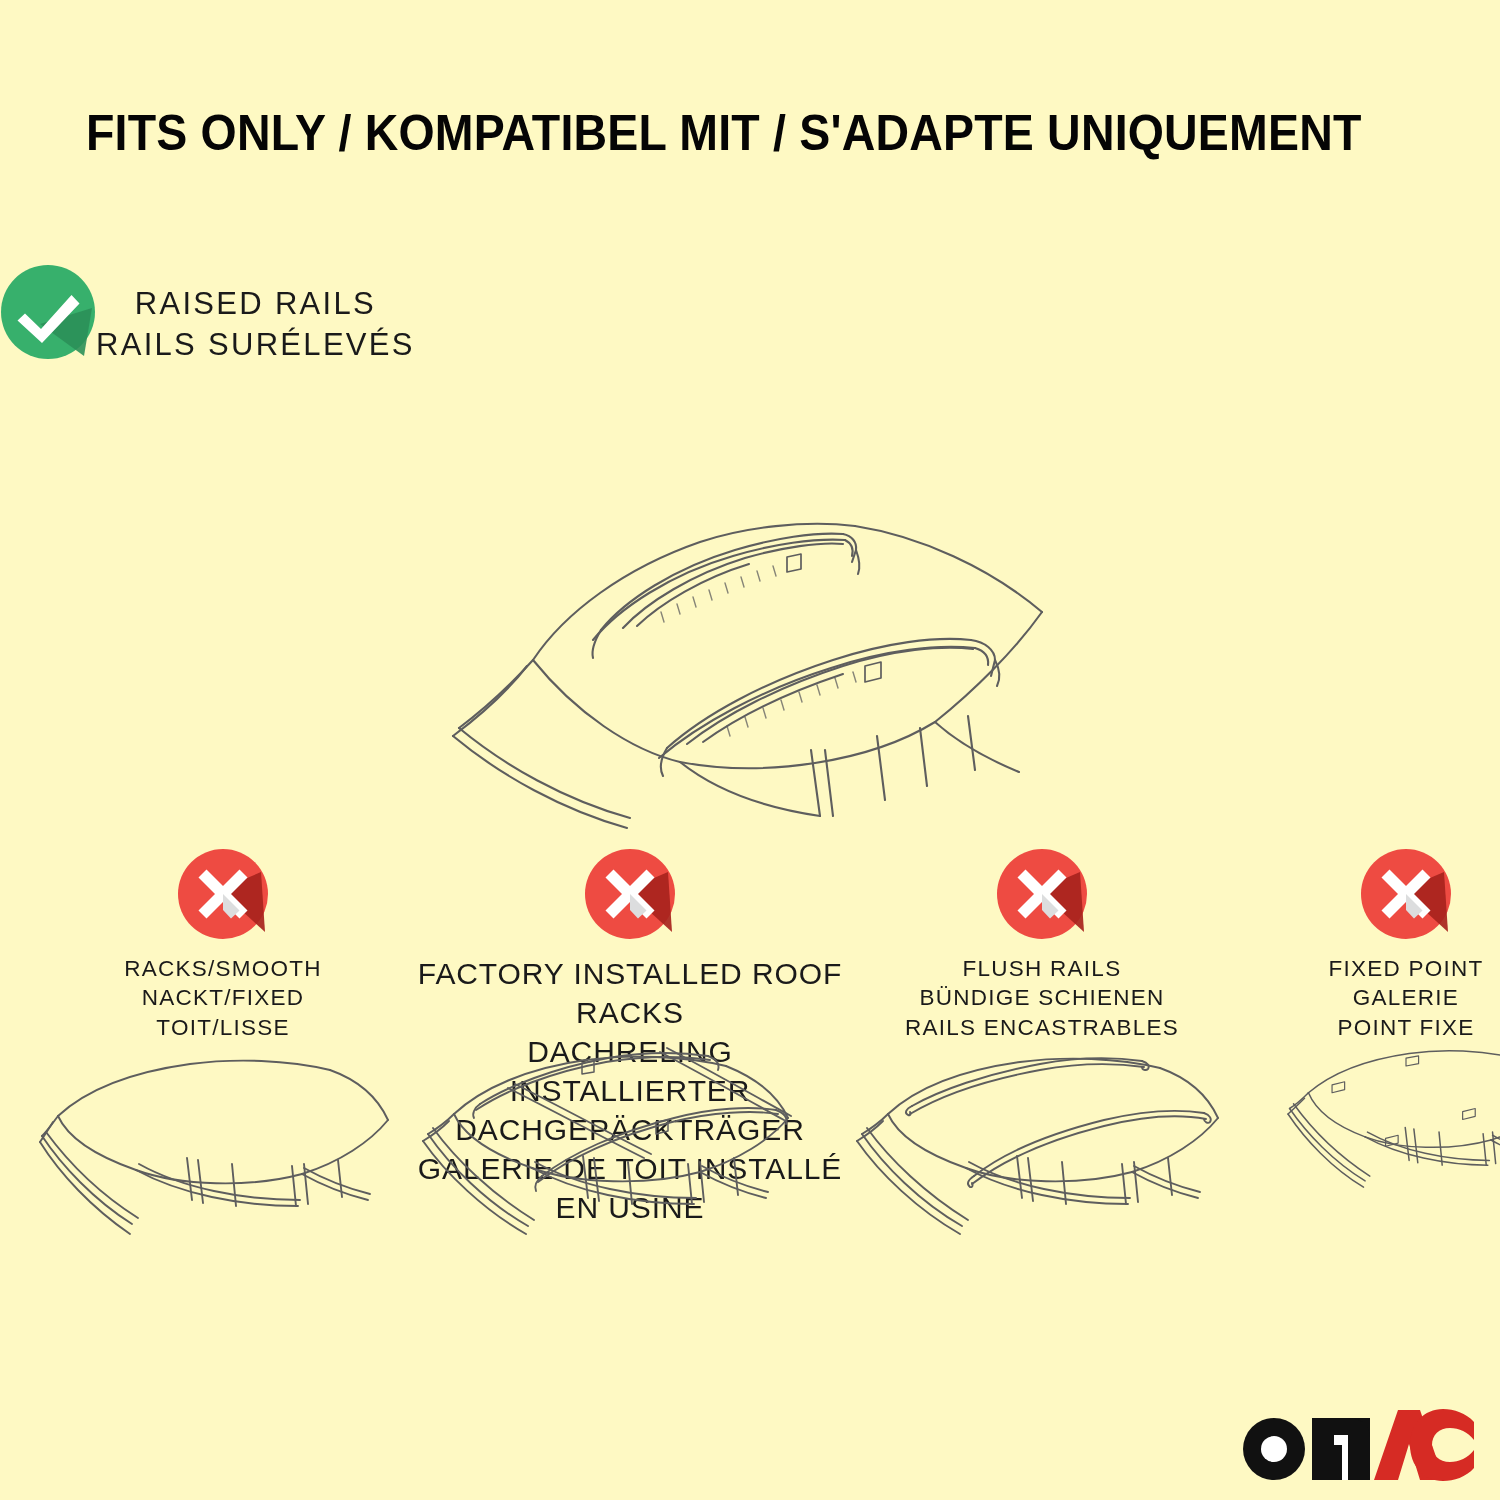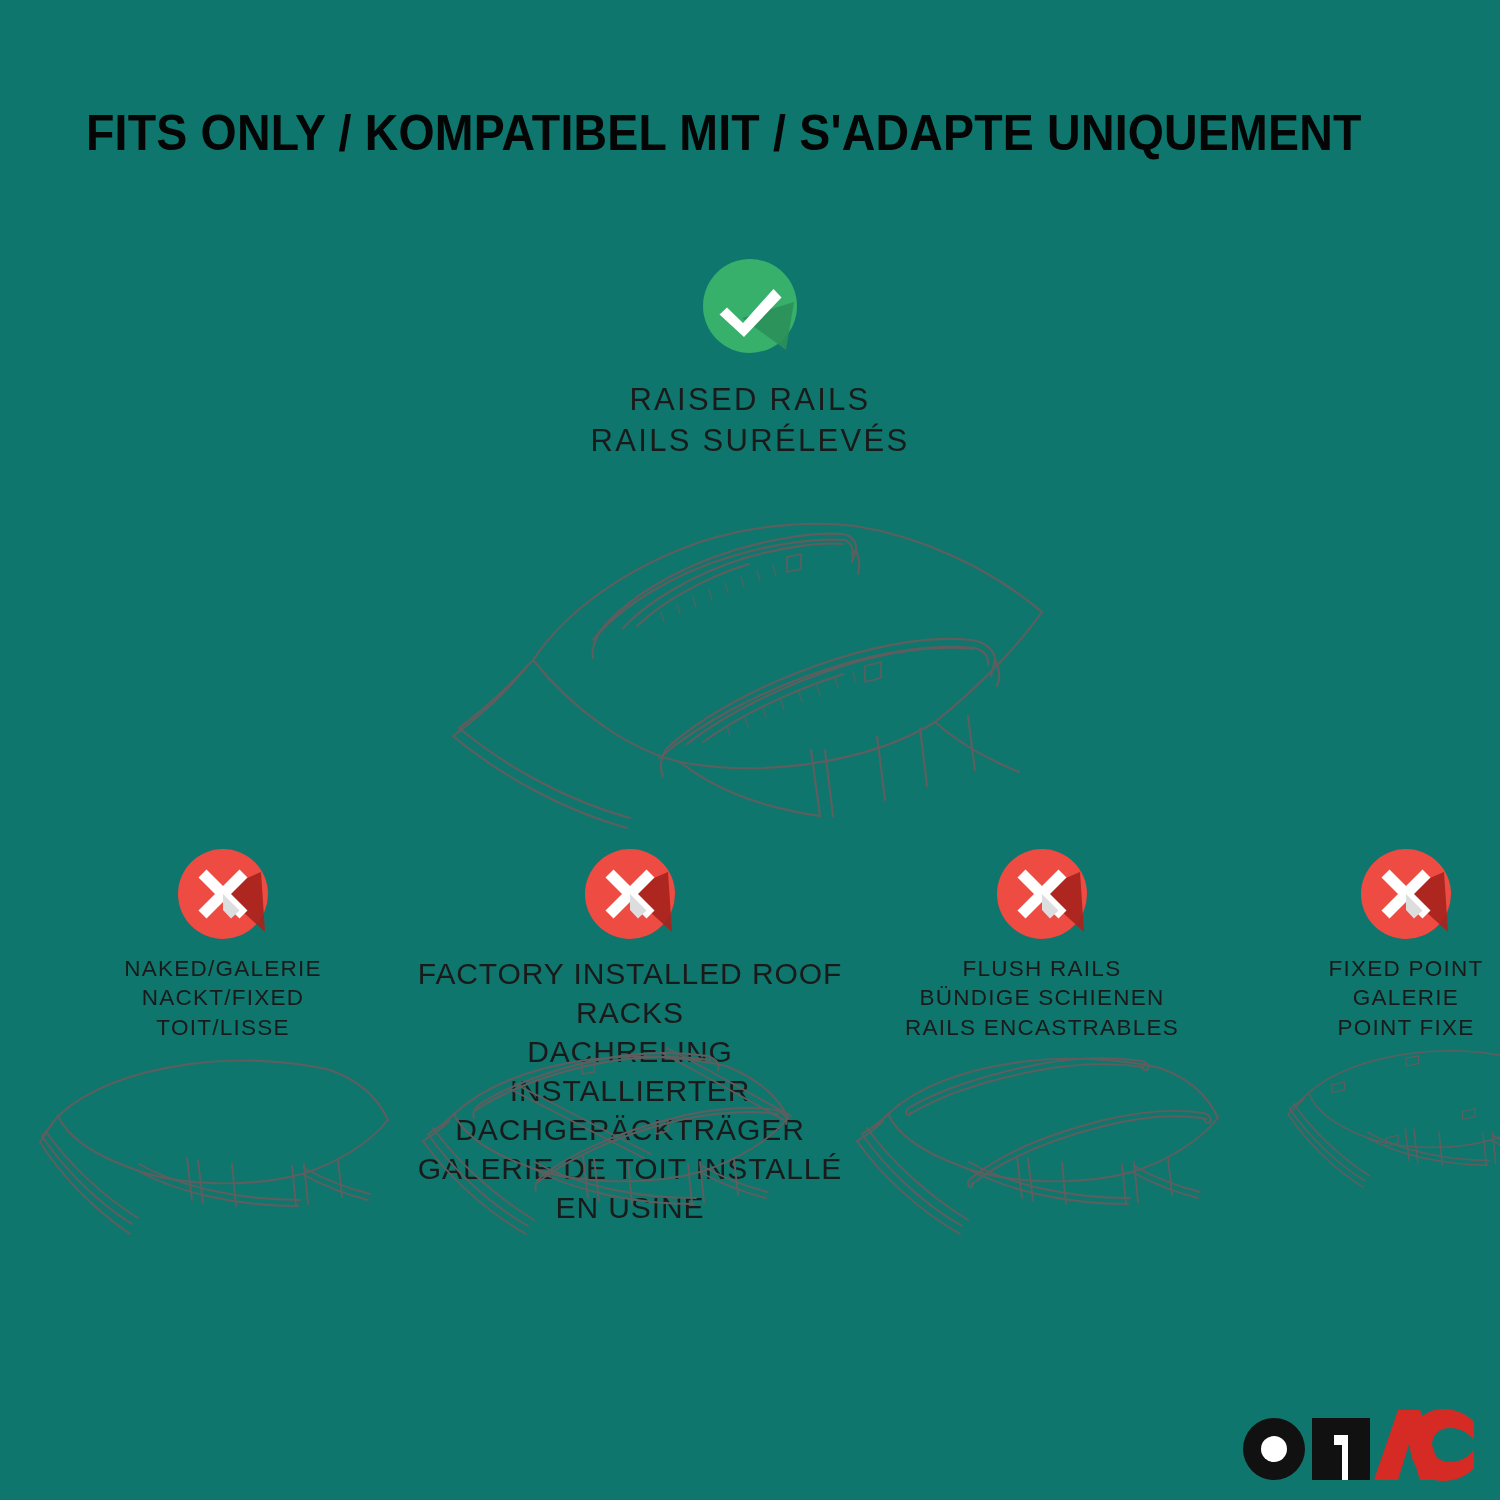--- a/index.html
+++ b/index.html
@@ -8,21 +8,21 @@
     height: 1500px;
     background: #ffffff;
     font-family: "Liberation Sans", sans-serif;
     overflow: hidden;
   }
 
   #page {
     position: relative;
     width: 1500px;
     height: 1500px;
-    background: #0f766e;
+    background: #fef9c3;
   }
 
   
   .title {
     position: absolute;
     left: 86px;
     top: 108px;
     width: 1340px;
     font-family: "Liberation Sans Narrow", "Liberation Sans", sans-serif;
     font-size: 50px;
@@ -44,21 +44,21 @@
     font-weight: 400;
   }
 
   
   .top-block {
     position: absolute;
     left: 0;
     top: 258px;
     width: 1500px;
     display: flex;
-    flex-direction: column;
+    flex-direction: row;
     align-items: center;
   }
 
   .check-icon-wrap {
     position: relative;
     width: 96px;
     height: 96px;
   }
 
   .top-labels {
@@ -237,21 +237,21 @@
         <div class="x-icon-wrap">
           <svg width="92" height="92" viewBox="0 0 92 92">
             <circle cx="46" cy="46" r="45" fill="#EE4B42"></circle>
             <path d="M42 42 L88 84 L84 24 Z" fill="#A8231D" opacity="0.92"></path>
             <path d="M29.5 21.5 L46 38 L62.5 21.5 L70.5 29.5 L54 46 L70.5 62.5 L62.5 70.5
                      L46 54 L29.5 70.5 L21.5 62.5 L38 46 L21.5 29.5 Z" fill="#FFFFFF"></path>
             <path d="M46 46 L62.5 62.5 L54 70.5 L46 62 Z" fill="#DCDDDE"></path>
           </svg>
         </div>
         <div class="lbl col-labels">
-          <div>NAKED/GALERIE</div>
+          <div>RACKS/SMOOTH</div>
           <div>NACKT/FIXED</div>
           <div>TOIT/LISSE</div>
         </div>
       </div>
       <div class="col-art">
         <svg width="366" height="230" viewBox="0 0 366 230">
           <g fill="none" stroke="#5E5E5E" stroke-width="1.9" stroke-linecap="round" stroke-linejoin="round">
             <path d="M18 62 C46 36 92 18 150 10 C196 4 248 6 290 16"></path>
             <path d="M290 16 C318 26 338 44 348 66"></path>
             <path d="M348 66 C330 88 300 108 262 120"></path>

